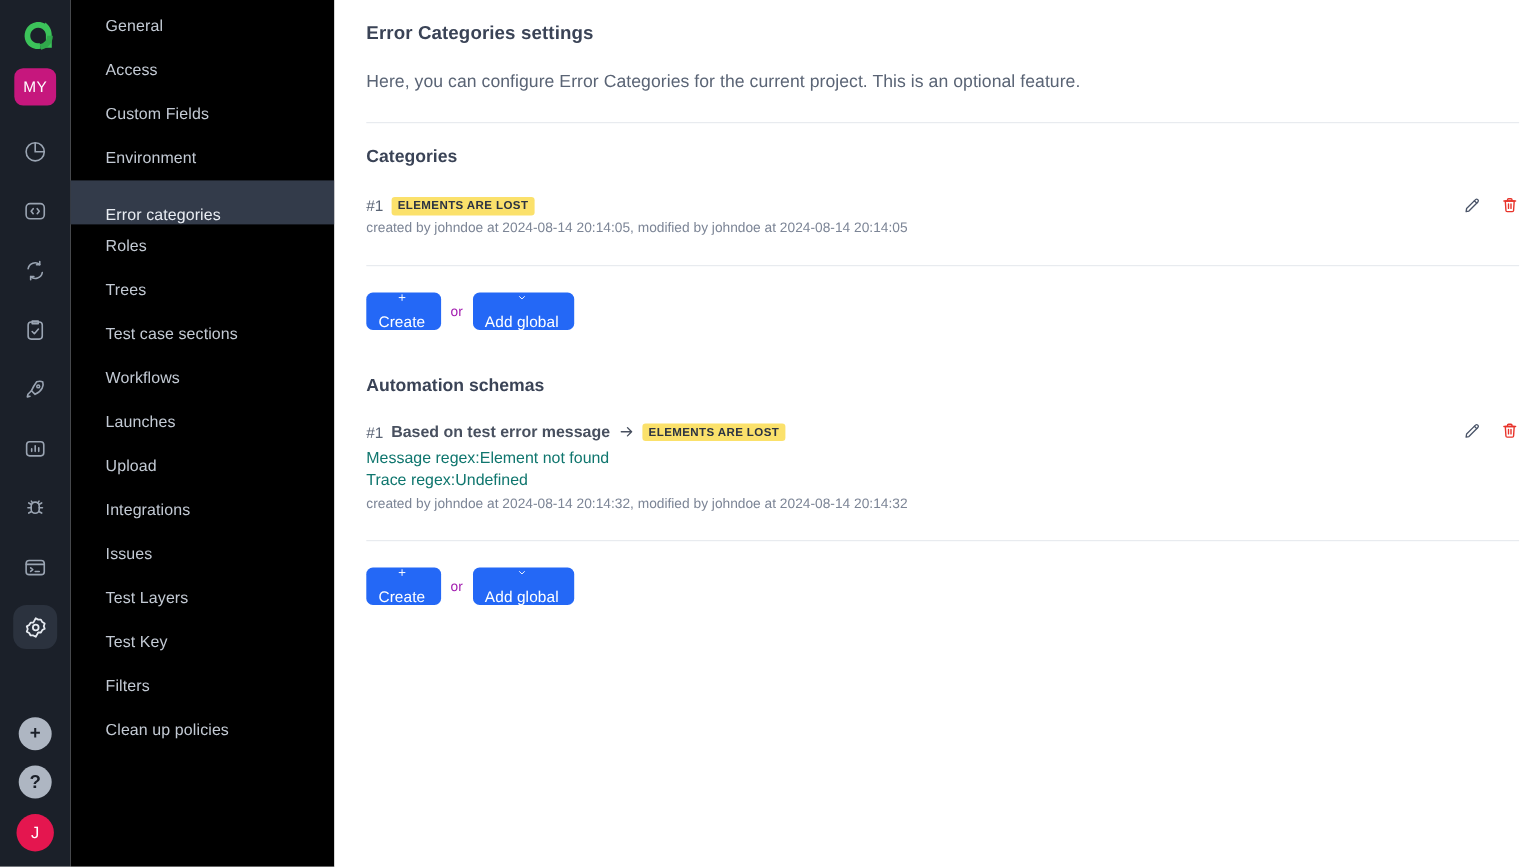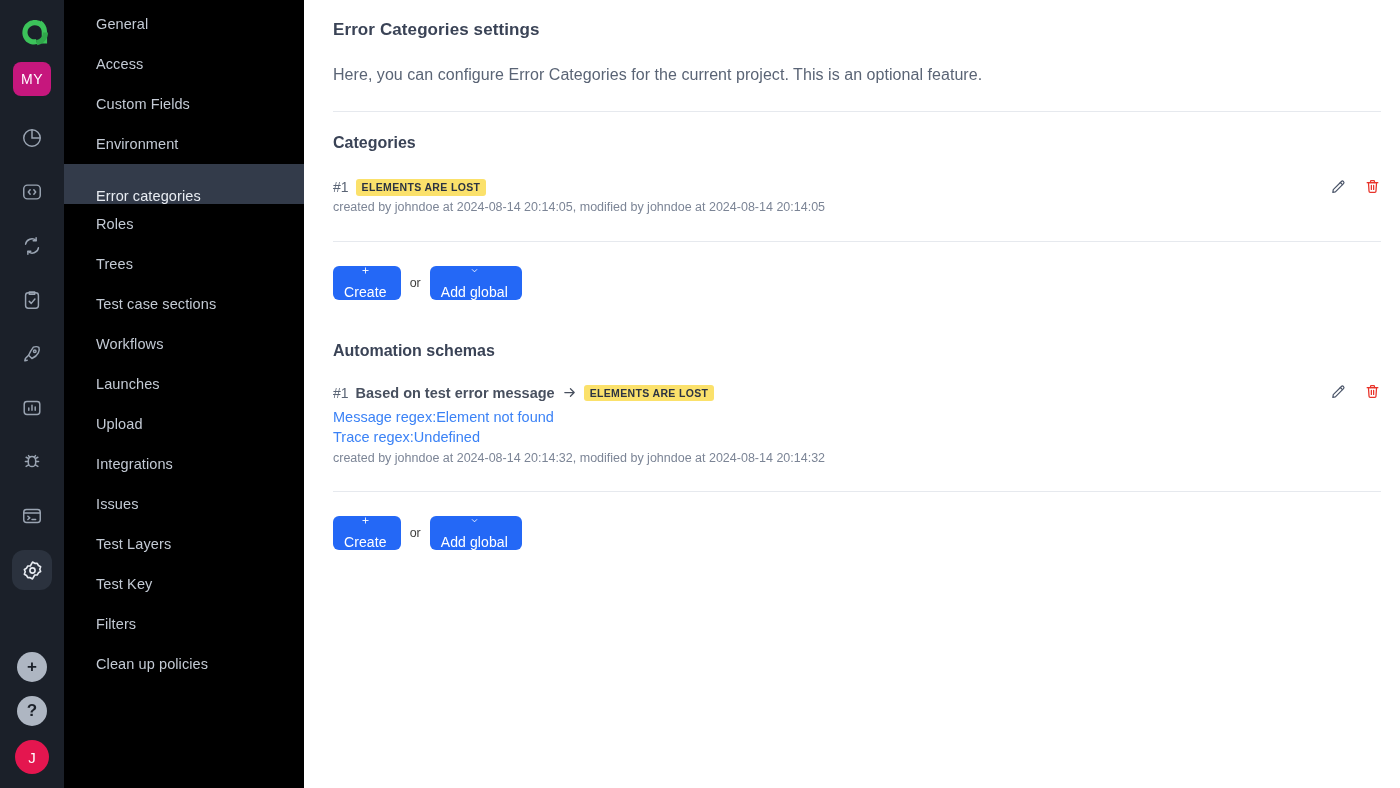--- a/index.html
+++ b/index.html
@@ -92,40 +92,40 @@
   .item-num { font-size: 14px; color: #5A6475; }
   .item-name { font-size: 14.5px; font-weight: 700; color: #48505F; }
   .arrow-ico { color: #48505F; display: inline-flex; align-items: center; }
   .tag {
     background: #FBE16B; color: #2C3342;
     font-size: 10.5px; font-weight: 700; letter-spacing: .35px;
     padding: 3px 6px 3px 6px; border-radius: 3px; line-height: 1;
     white-space: nowrap;
   }
   .item-lines { margin-top: 6px; }
-  .item-line { font-size: 14.5px; color: #3b82f6; line-height: 20px; }
+  .item-line { font-size: 14.5px; color: #0f766e; line-height: 20px; }
   .item-meta { margin-top: 4px; font-size: 12.5px; color: #7C8596; }
 
   .row-actions {
     position: absolute; top: -2px; right: 0;
     display: flex; align-items: center; gap: 16px;
   }
   .act { width: 18px; height: 18px; display: flex; align-items: center; justify-content: center; }
   .act.edit { color: #4A5468; }
   .act.del  { color: #E8332A; }
 
   .btn-row { display: flex; align-items: center; gap: 9px; margin-top: 24px; }
   .btn {
     height: 34px; border-radius: 6px; background: #2468F6; color: #fff;
     display: inline-flex; align-items: center; gap: 9px;
     padding: 0 14px 0 11px; font-size: 14px; font-weight: 500;
     border: none; cursor: pointer; letter-spacing: .1px; flex-direction: column;
   }
   .btn svg { display: block; }
-  .or { font-size: 12.5px; color: #404040; }
+  .or { font-size: 12.5px; color: #a21caf; }
 </style>
 </head>
 <body>
 
 <div class="app">
 
   <div class="rail">
 
     <div class="rail-logo">
       <svg width="36" height="36" viewBox="0 0 36 36" aria-hidden="true">

